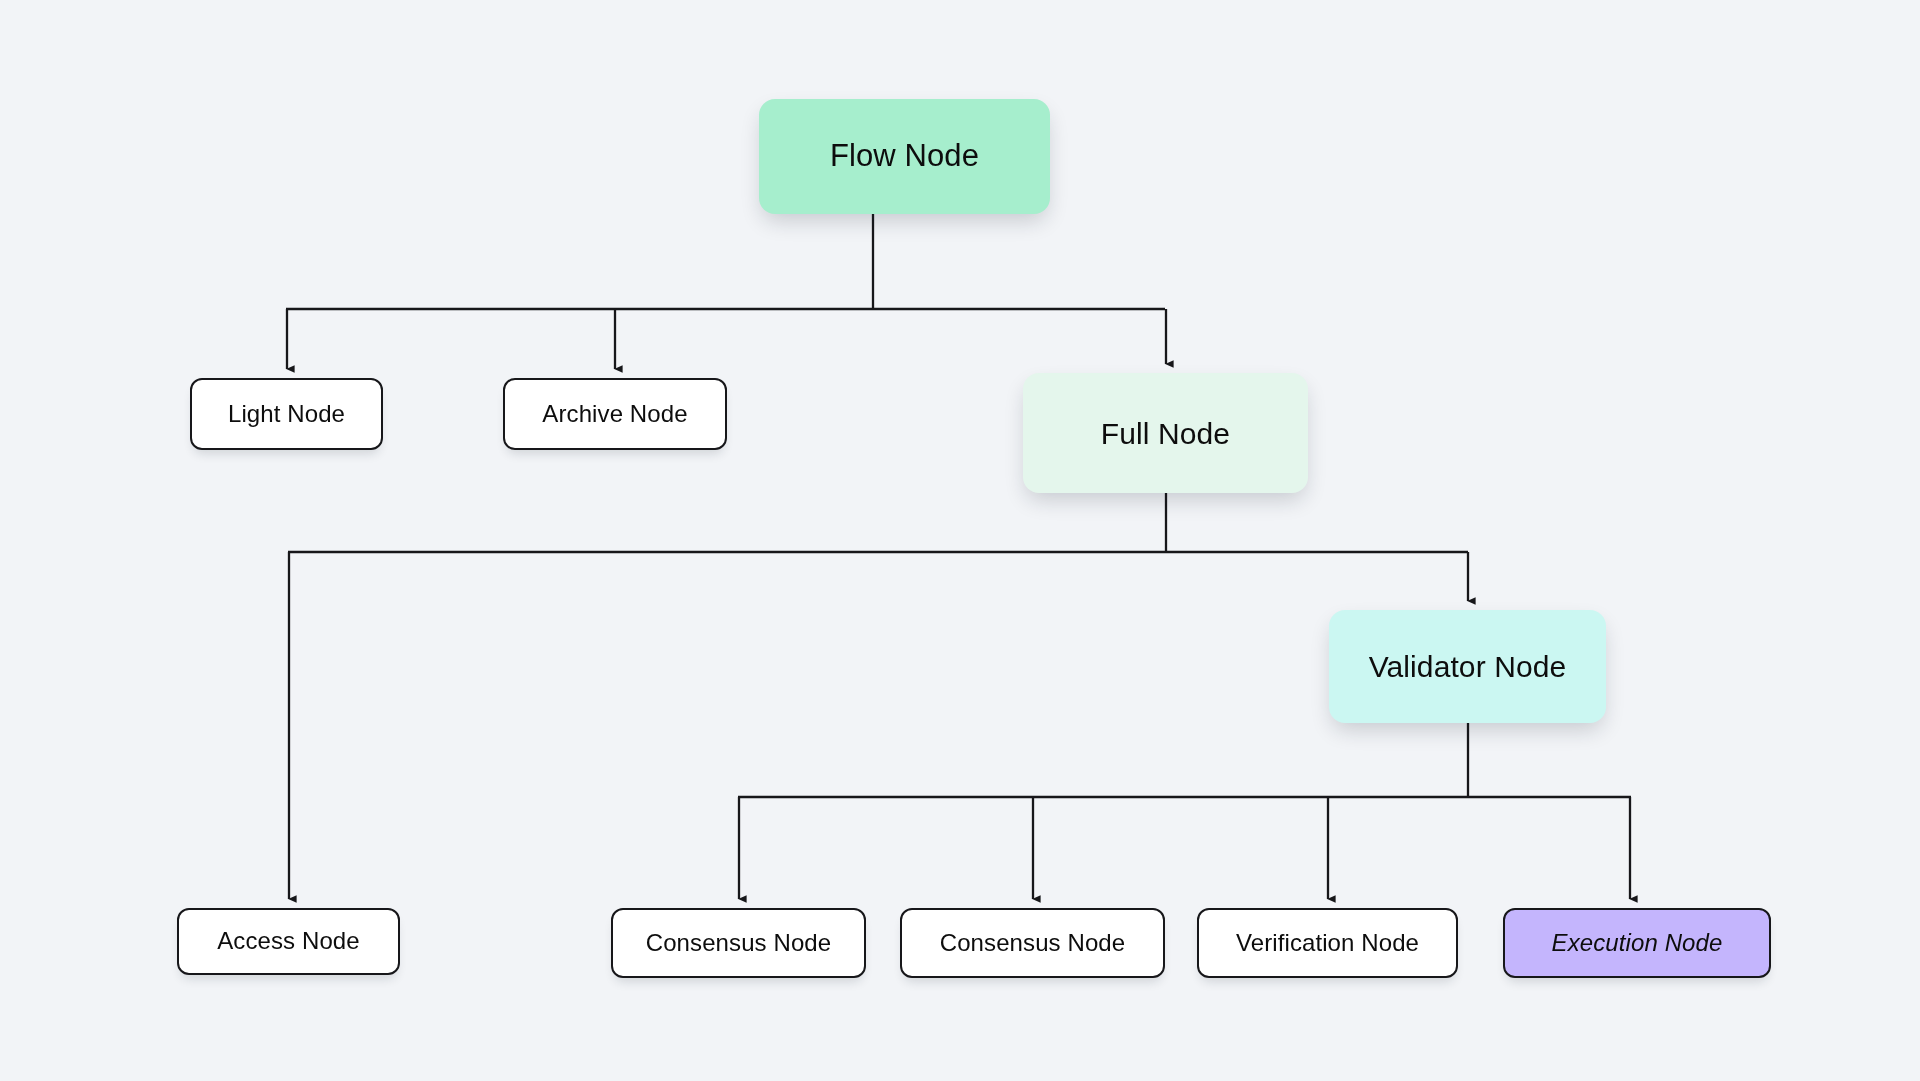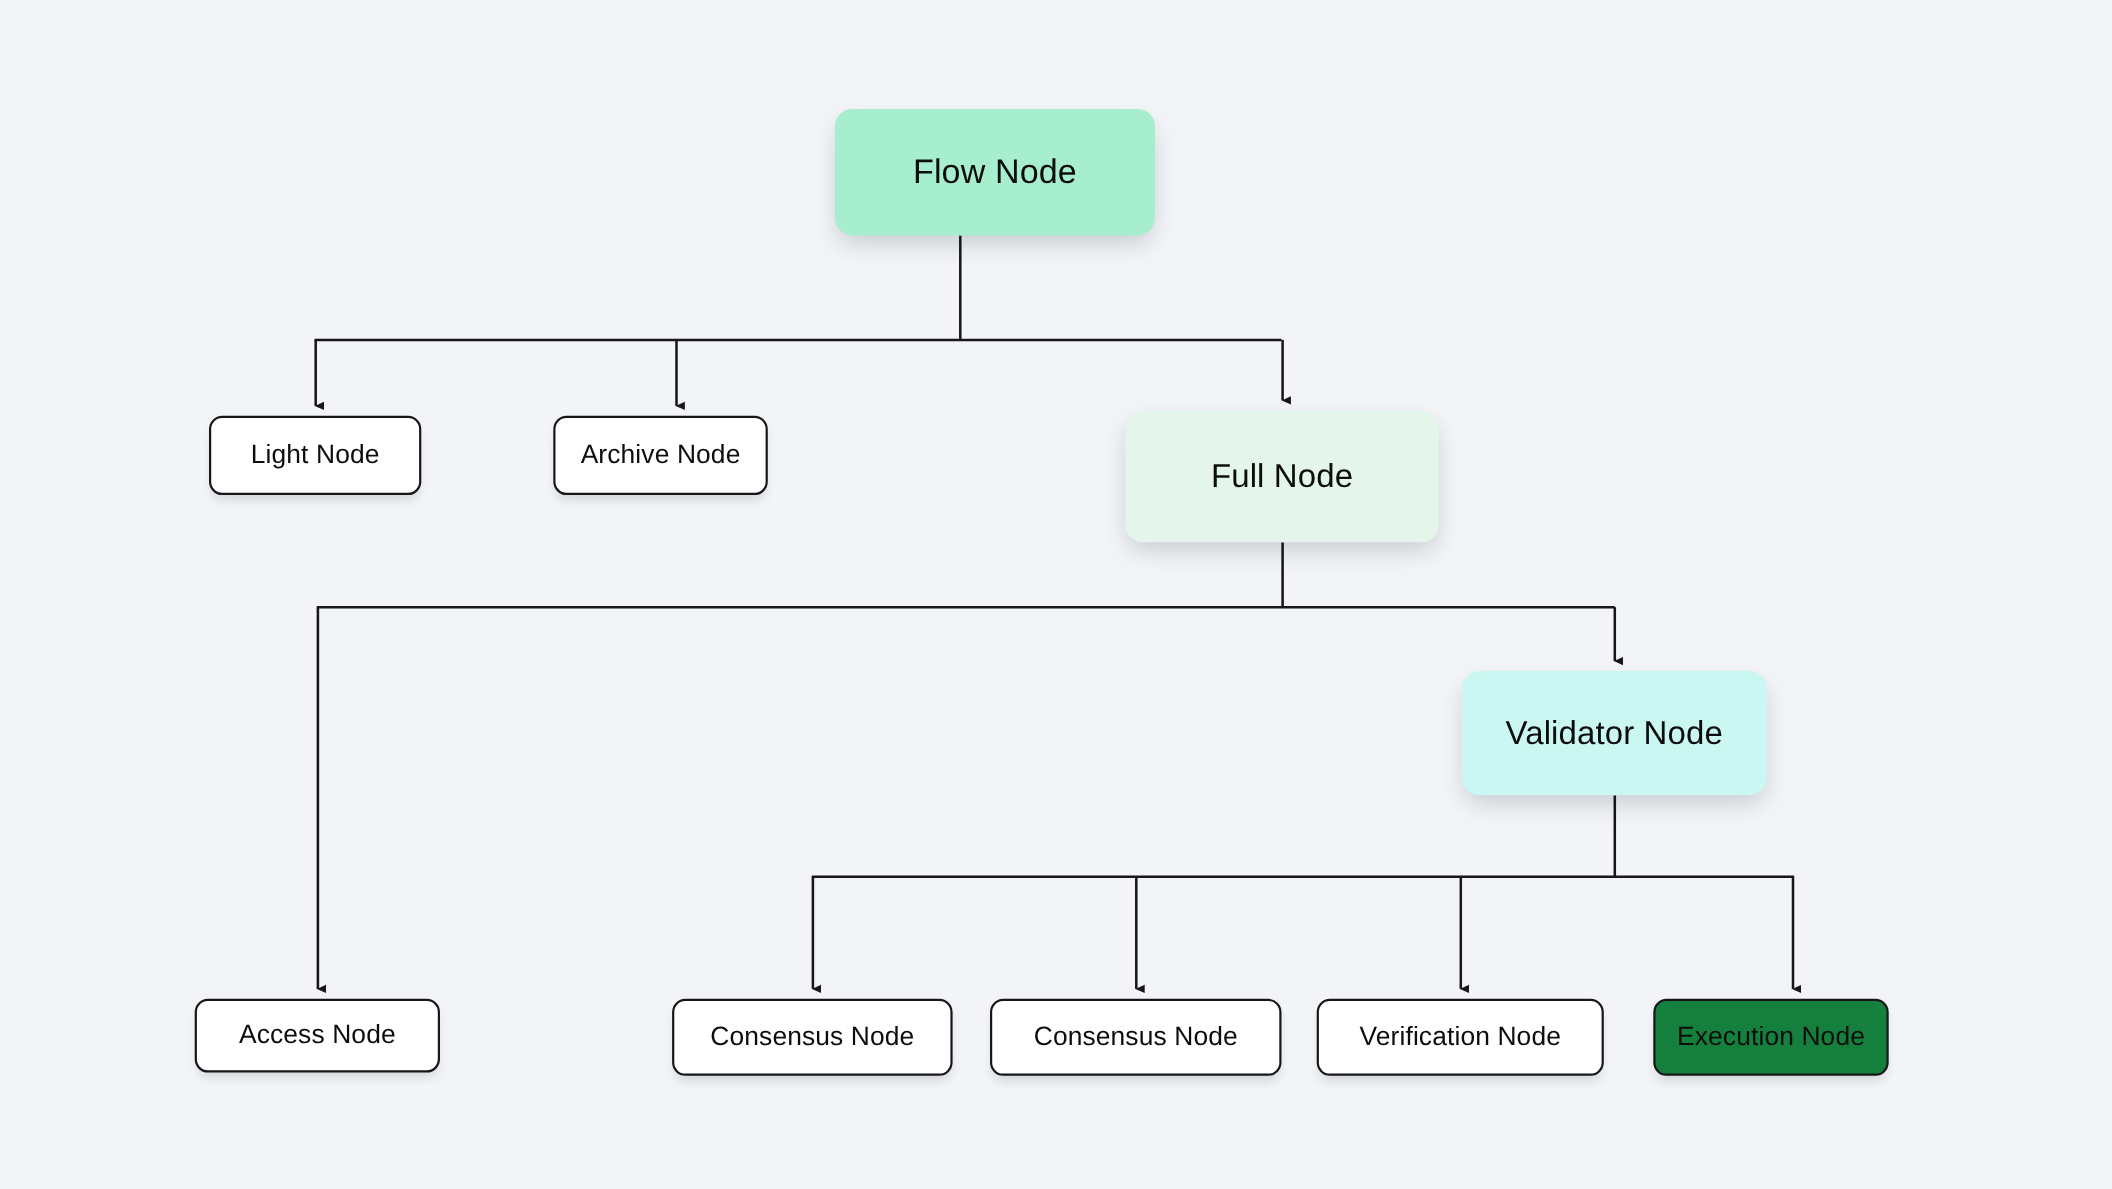--- a/index.html
+++ b/index.html
@@ -99,21 +99,21 @@
   </svg>
 
   <div class="node filled root" style="left: 727px; top: 99px; width: 291px; height: 115px; background: rgb(166, 238, 205); margin-left: 32px;">
     <span class="node-label">Flow Node</span>
   </div>
 
   <div class="node plain" style="left: 190px; top: 378px; width: 193px; height: 72px; background: rgb(255, 255, 255);">
     <span class="node-label">Light Node</span>
   </div>
 
-  <div class="node plain" style="left: 503px; top: 378px; width: 195px; height: 72px; background: rgb(255, 255, 255);">
+  <div class="node plain" style="left: 503px; top: 378px; width: 224px; height: 72px; background: rgb(255, 255, 255);">
     <span class="node-label">Archive Node</span>
   </div>
 
   <div class="node filled" style="left: 1329px; top: 610px; width: 277px; height: 113px; background: rgb(203, 247, 242);">
     <span class="node-label">Validator Node</span>
   </div>
 
   <div class="node filled" style="left: 1023px; top: 373px; width: 285px; height: 120px; background: rgb(228, 246, 236);">
     <span class="node-label">Full Node</span>
   </div>
@@ -127,17 +127,17 @@
   </div>
 
   <div class="node plain" style="left: 900px; top: 908px; width: 265px; height: 70px; background: rgb(255, 255, 255); justify-content: center;">
     <span class="node-label">Consensus Node</span>
   </div>
 
   <div class="node plain" style="left: 1197px; top: 908px; width: 261px; height: 70px; background: rgb(255, 255, 255);">
     <span class="node-label">Verification Node</span>
   </div>
 
-  <div class="node plain" style="left: 1503px; top: 908px; width: 214px; height: 70px; background: #15803d;">
+  <div class="node plain" style="left: 1503px; top: 908px; width: 268px; height: 70px; background: #c4b5fd; font-style: italic;">
     <span class="node-label">Execution Node</span>
   </div>
 
 </div>
 
 </body></html>

